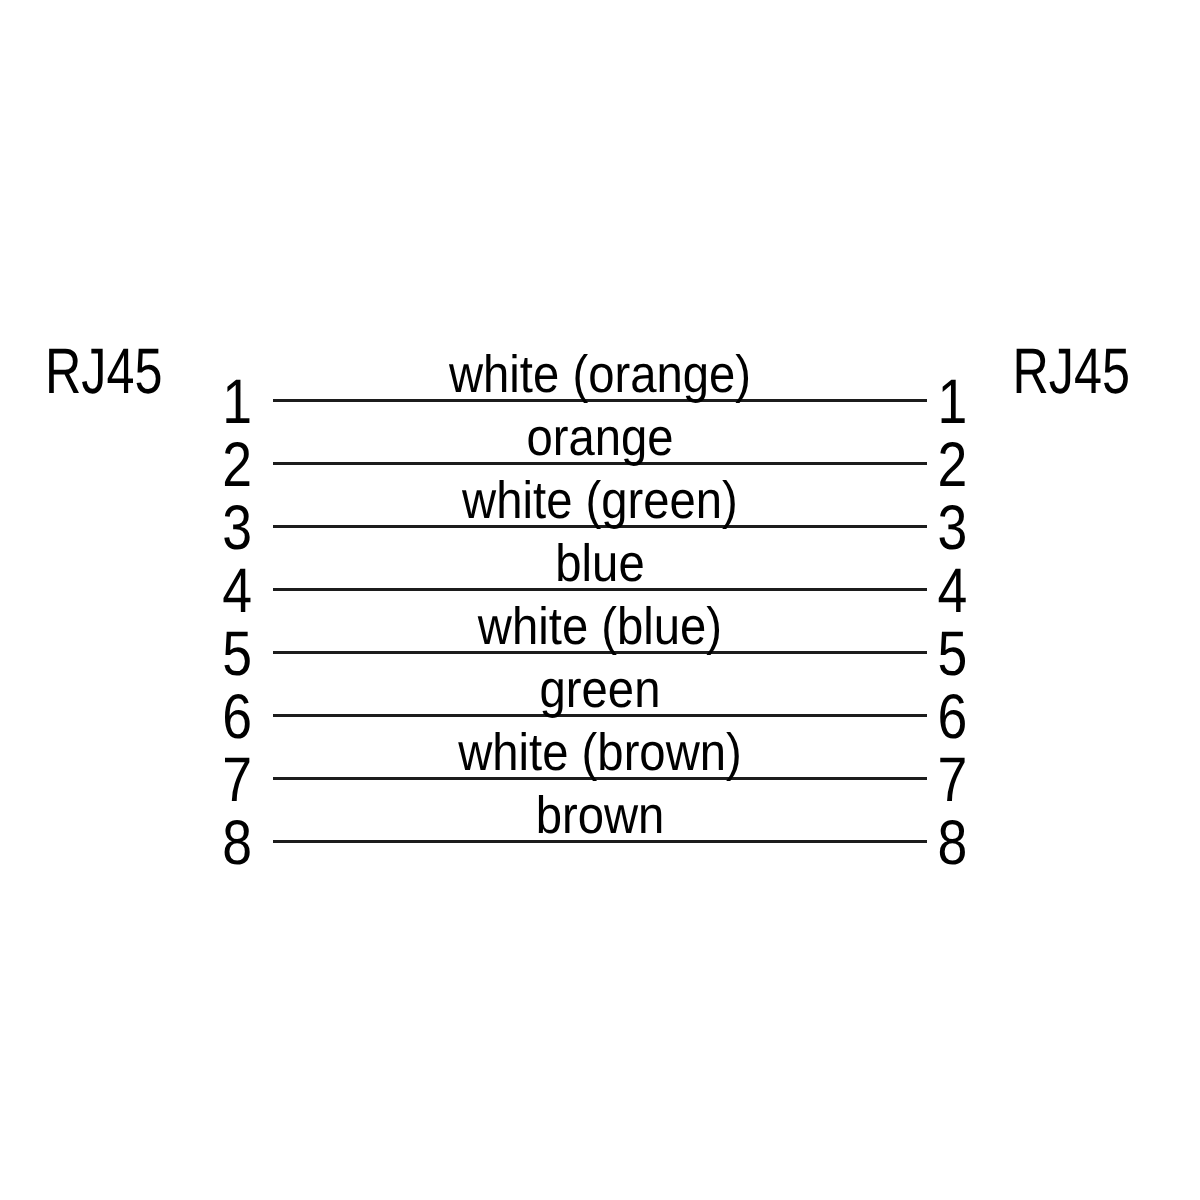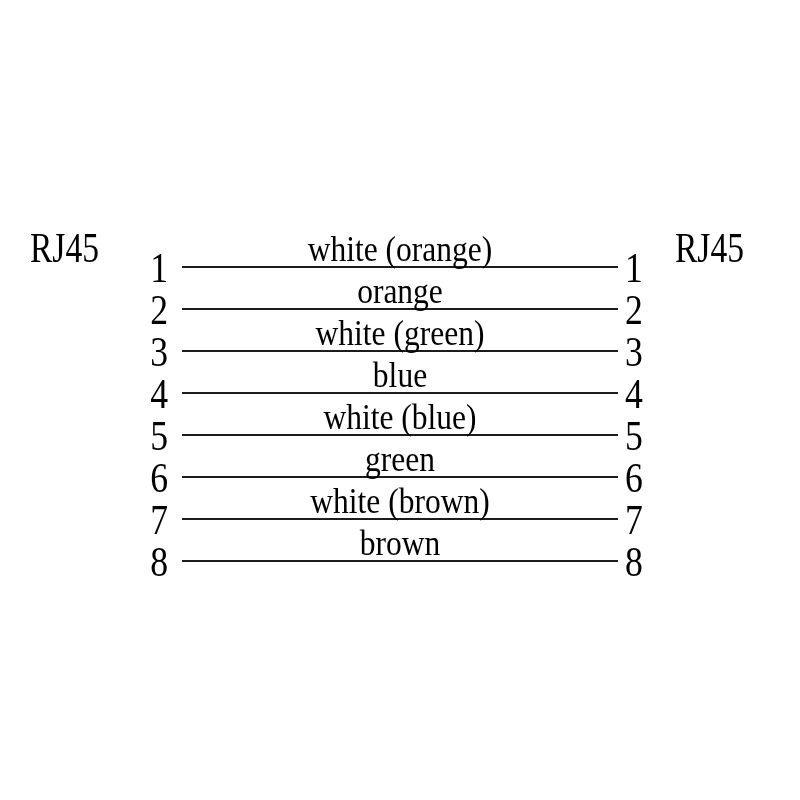--- a/index.html
+++ b/index.html
@@ -5,21 +5,21 @@
   html, body {
     margin: 0;
     padding: 0;
     background: #ffffff;
   }
   #canvas {
     position: relative;
     width: 800px;
     height: 800px;
     background: var(--bg-color, #ffffff);
-    font-family: Liberation Serif, serif;
+    font-family: Liberation Sans, sans-serif;
     color: var(--text-color, #000000);
     overflow: hidden;
   }
   
   .connector-label {
     position: absolute;
     top: 226px;
     font-size: 43px;
     line-height: 44px;
     white-space: nowrap;

